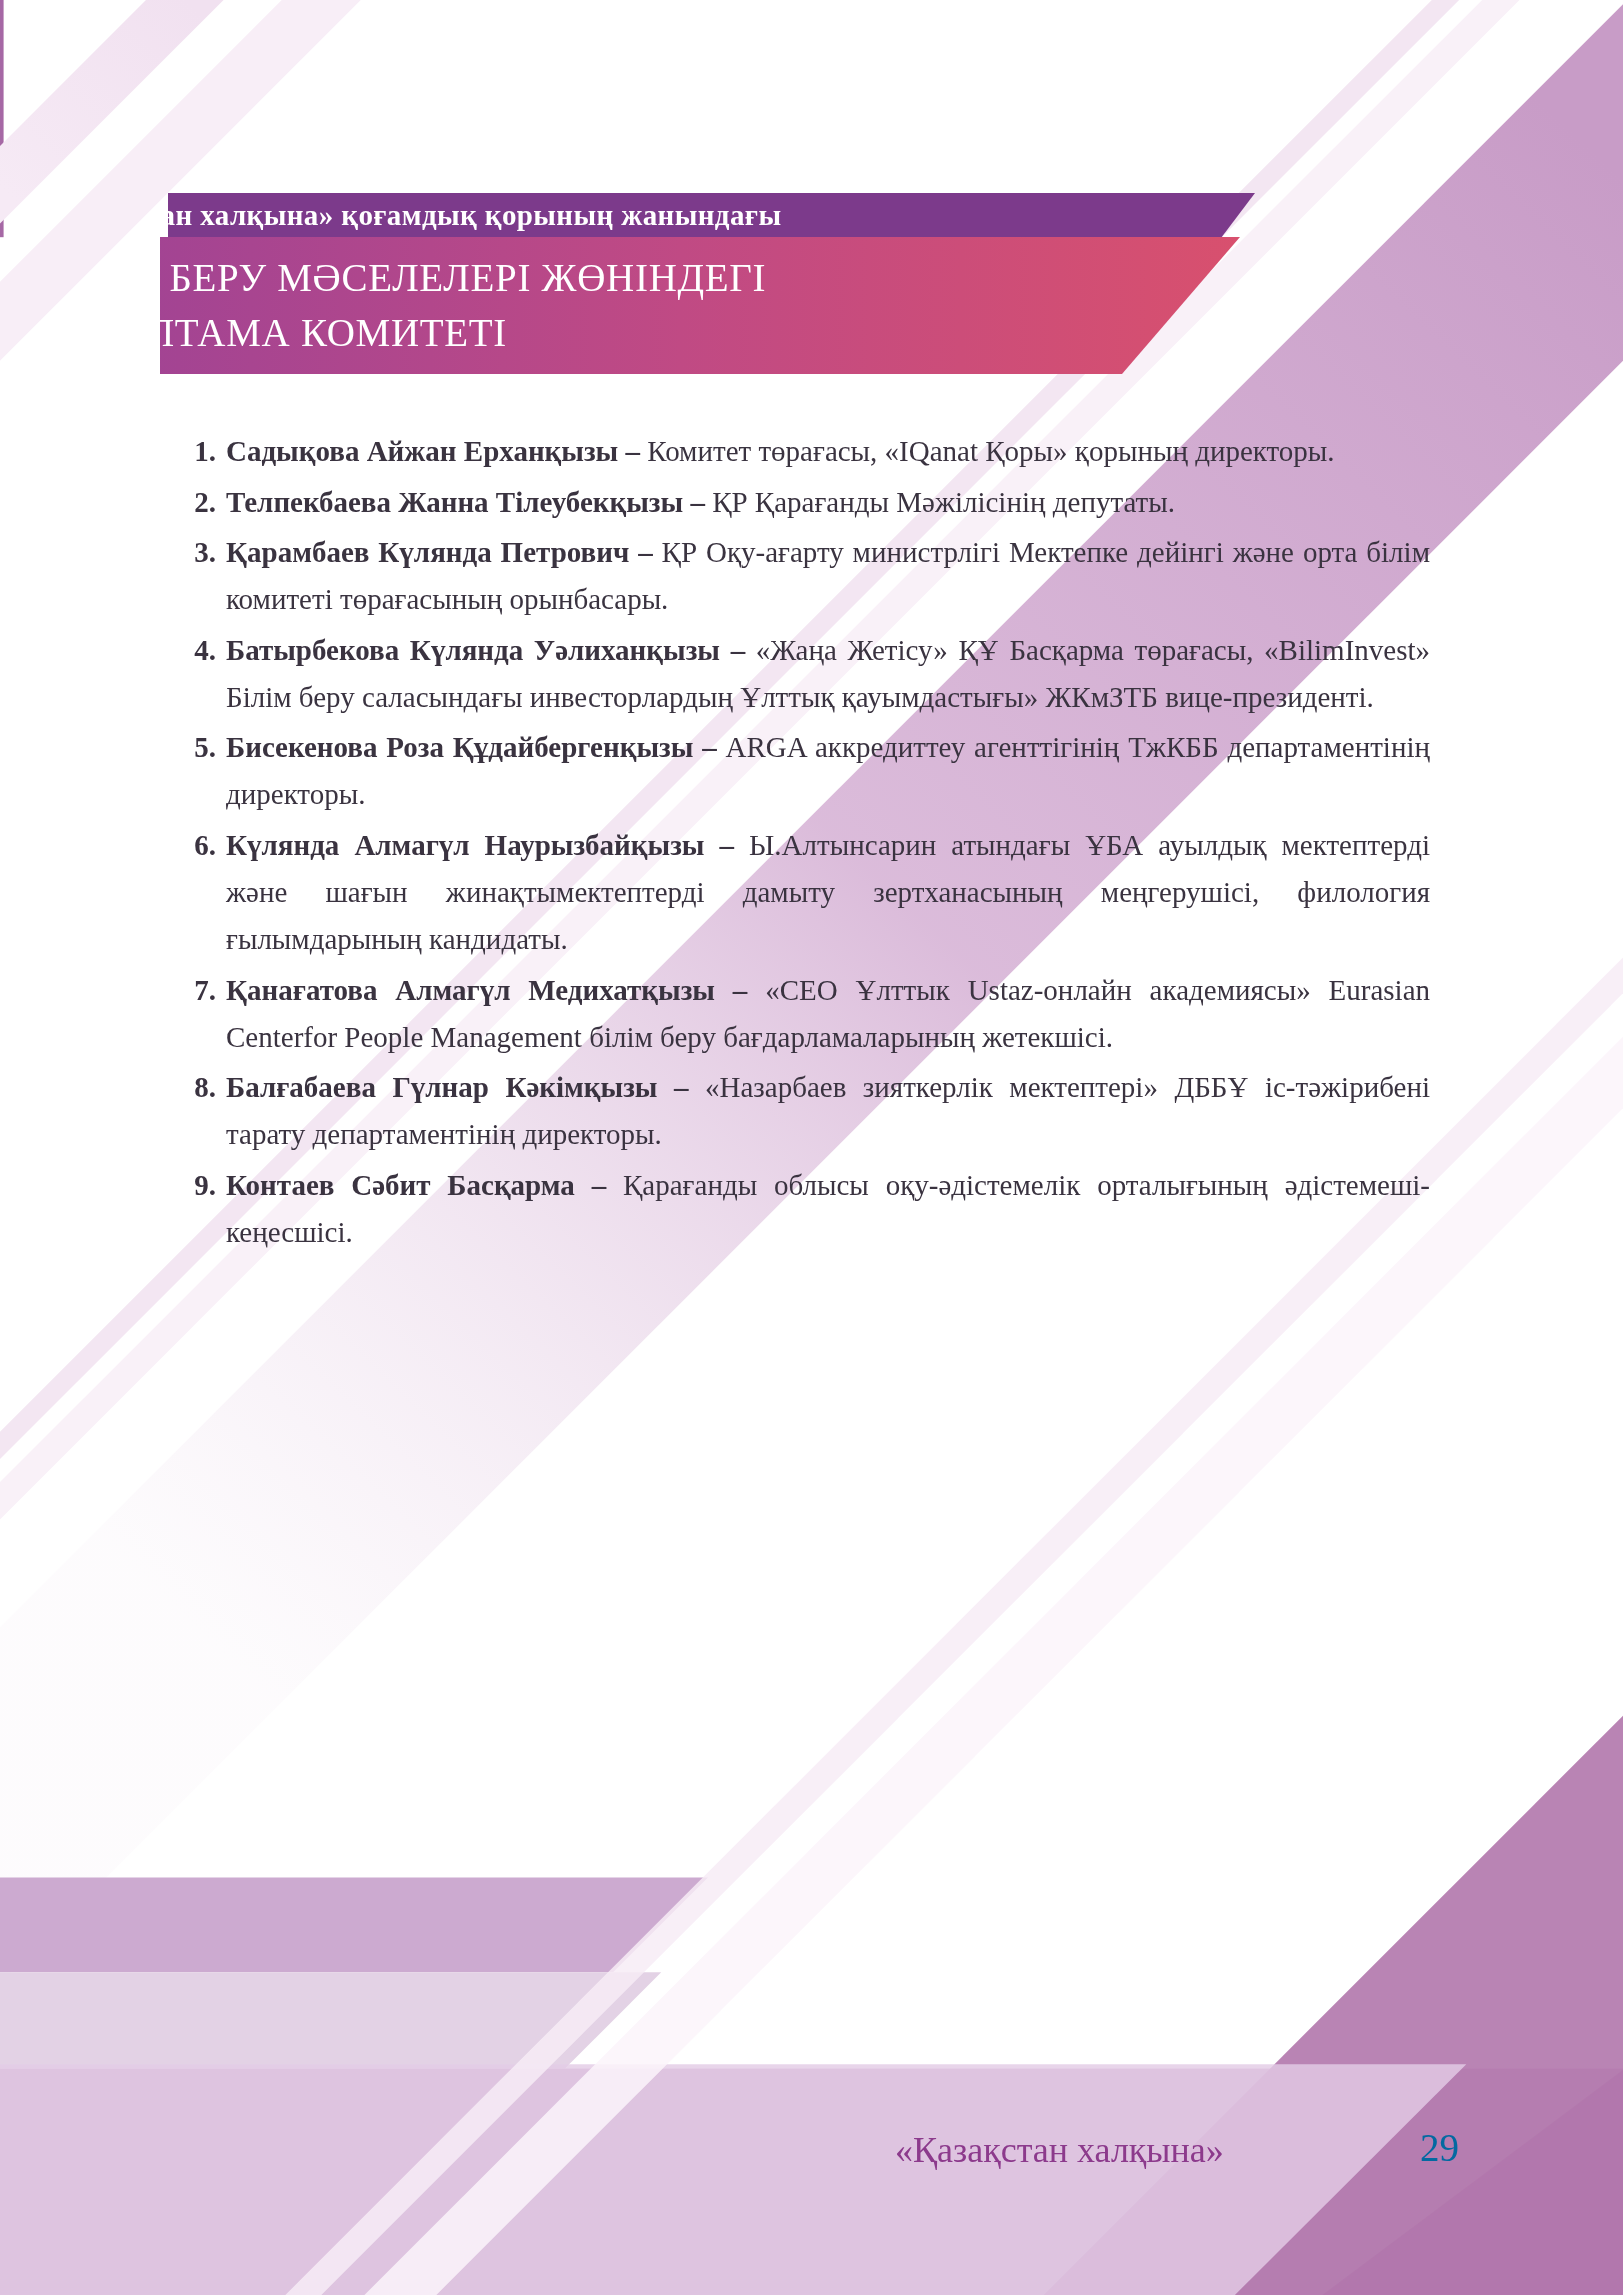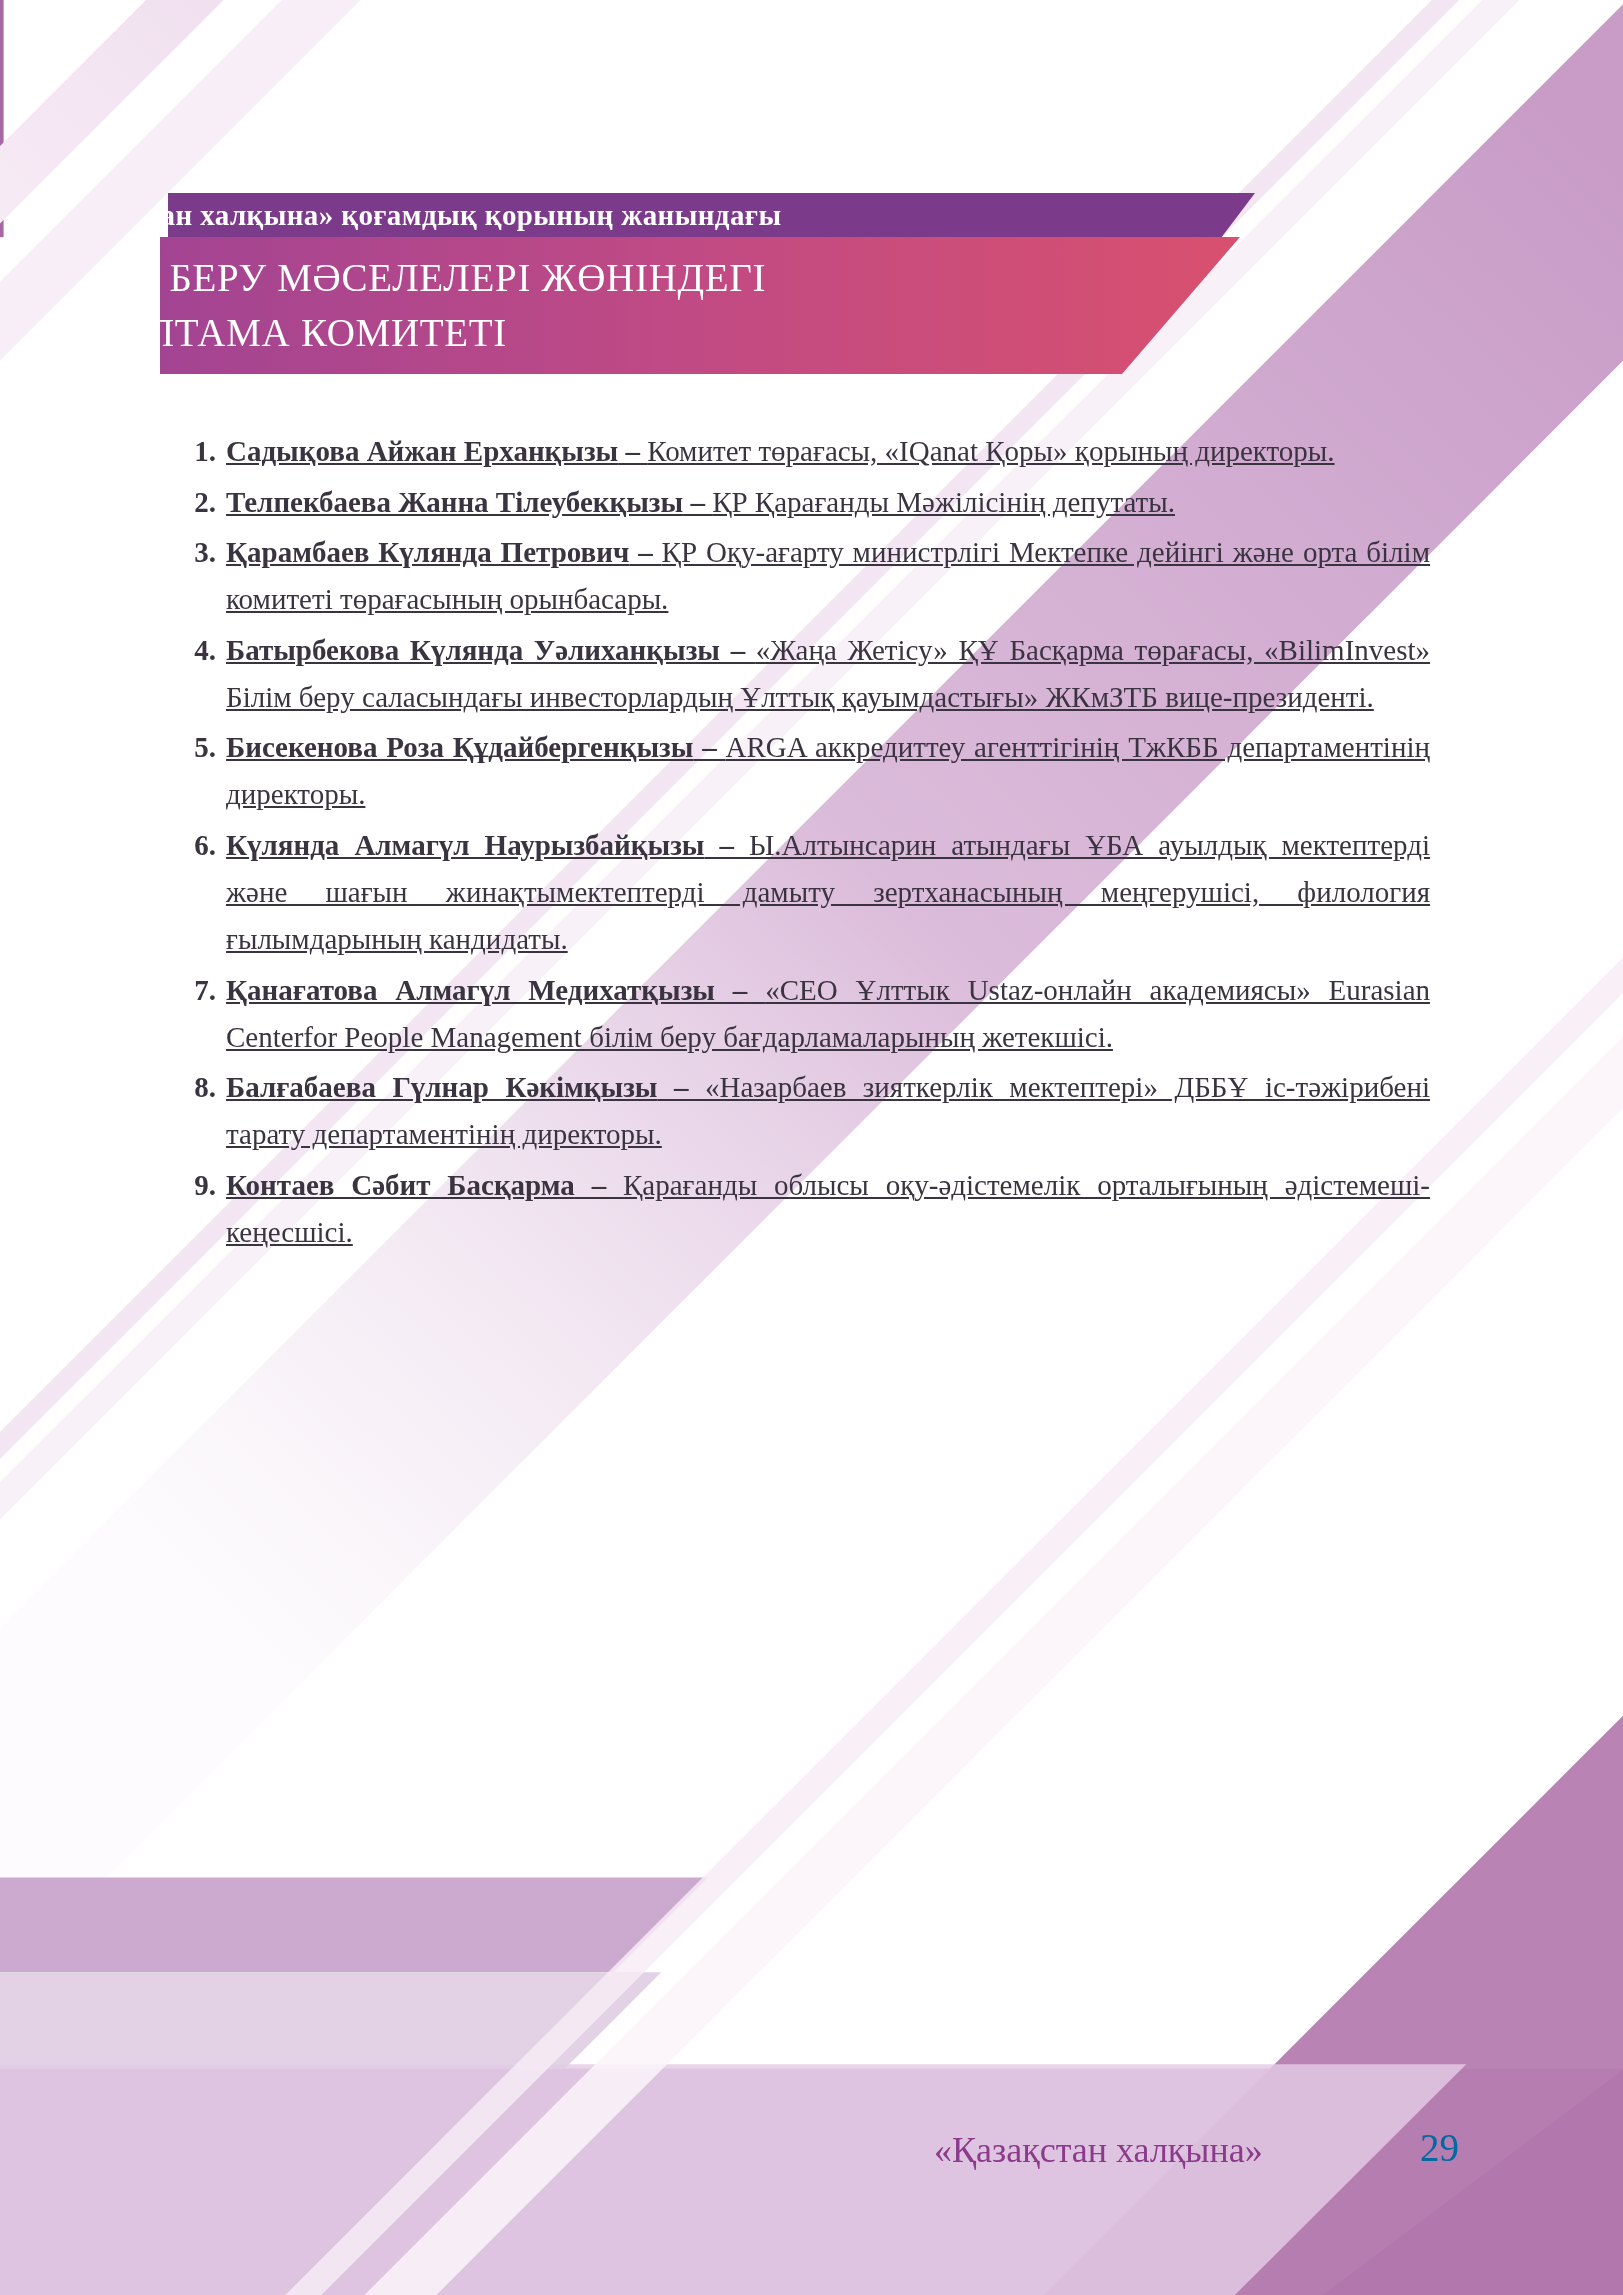--- a/index.html
+++ b/index.html
@@ -38,27 +38,27 @@
   
   .member-list {
     position:absolute; left:170px; top:428px; width:1260px;
     color:#3a3340; font-size:29px; line-height:47px;
   }
   .item { display:flex; gap:10px; margin-bottom:3.6px; }
   .item .num {
     width:46px; min-width:46px; text-align:right; font-weight:700;
   }
   .item .txt {
-    margin:0; flex:1; text-align:justify;text-decoration:underline;
+    margin:0; flex:1; text-align:justify;
   }
   .item .txt b { font-weight:700; }
   
   .footer-brand {
     position:absolute; left:895px; top:2129px;
-    font-size:36px; color:#8c3a8c; white-space:nowrap;margin-left:39px;
+    font-size:36px; color:#8c3a8c; white-space:nowrap;
   }
   .footer-pagenum {
     position:absolute; left:1420px; top:2125px;
     font-size:39px; color:#0369a1;
   }
 </style>
 </head>
 <body>
 
 <div class="page">

